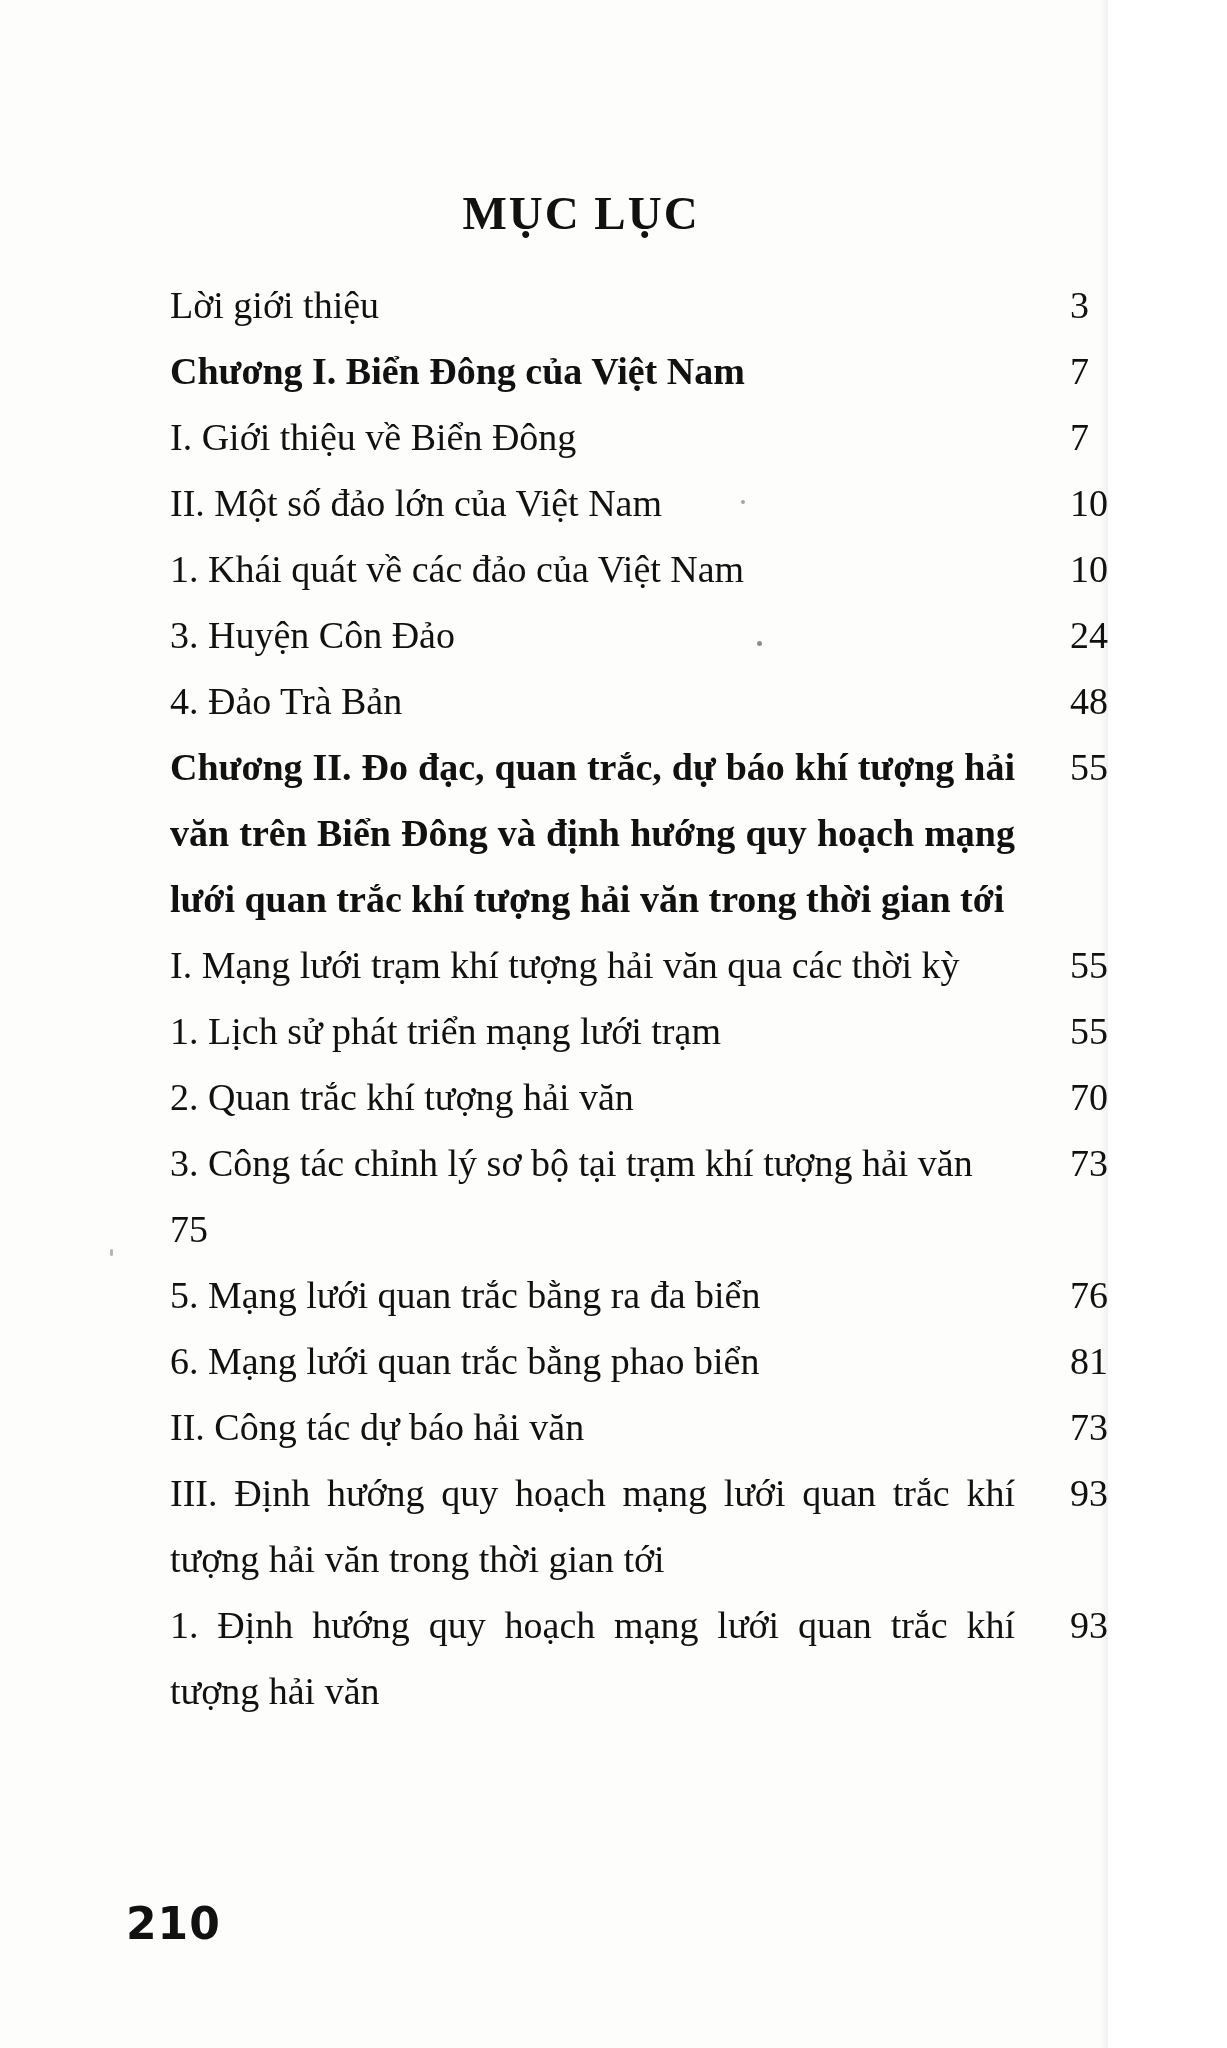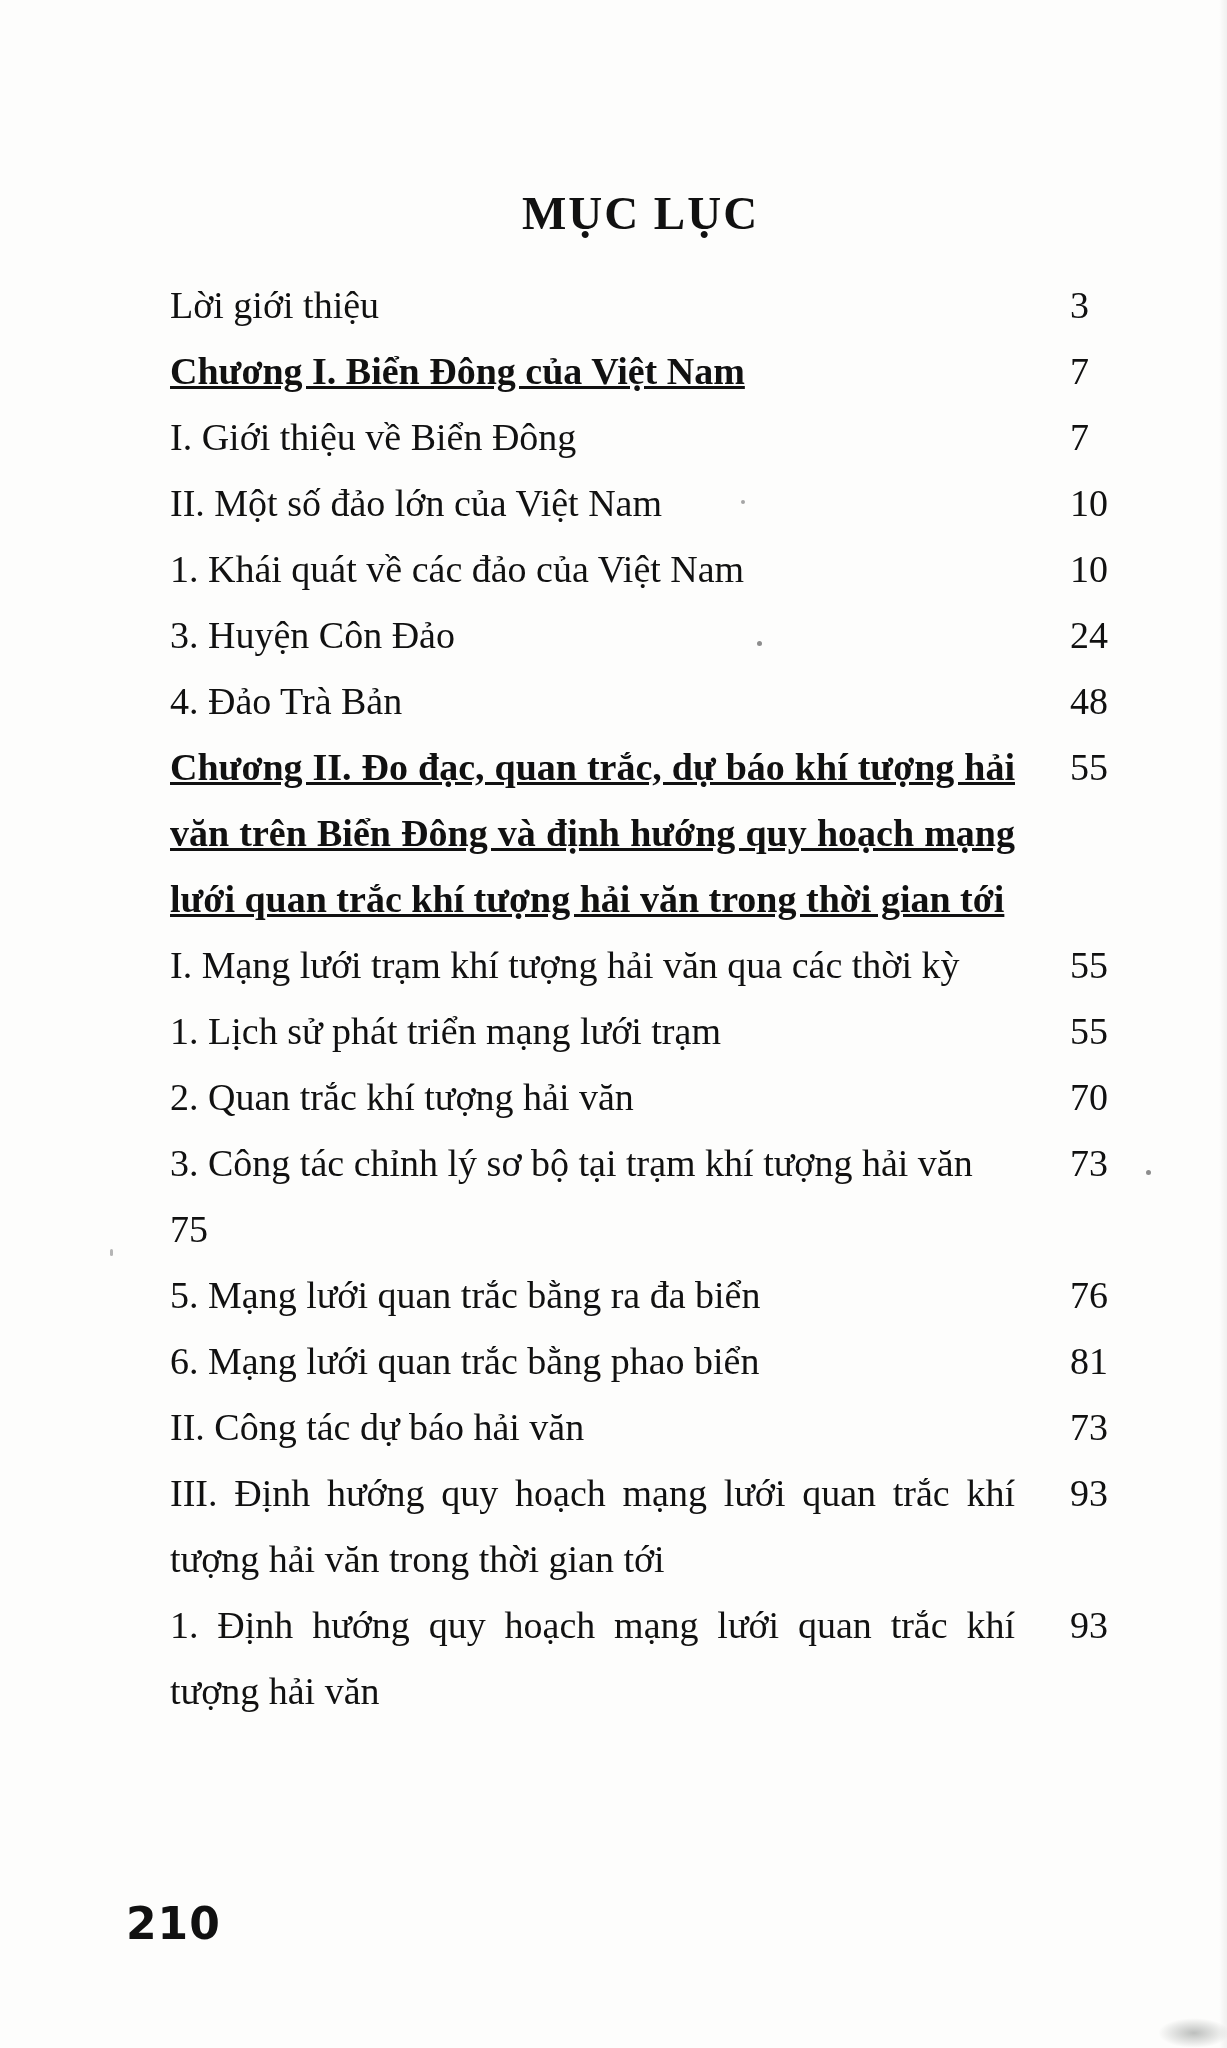--- a/index.html
+++ b/index.html
@@ -2,21 +2,21 @@
 <html lang="vi"><head>
 <meta charset="utf-8">
 <style>
   html, body {
     margin: 0;
     padding: 0;
     background: #ffffff;
   }
   .page {
     position: relative;
-    width: 1227px;
+    width: 1108px;
     height: 2048px;
     background: #fdfdfc;
     overflow: hidden;
     font-family: "Liberation Serif", "DejaVu Serif", serif;
     color: #111111;
   }
   
   .edge-right {
     position: absolute;
     top: 0; right: 0;
@@ -47,21 +47,20 @@
   }
   .toc-label {
     width: 845px;
     font-size: 38px;
     line-height: 66px;
     text-align: justify;
     text-justify: inter-word;
   }
   .toc-row.bold .toc-label {
     font-weight: 700;
-    text-decoration: underline;
   }
   .toc-page {
     width: 50px;
     font-size: 38px;
     line-height: 66px;
     text-align: left;
     white-space: nowrap;
   }
   .page-footer {
     position: absolute;

